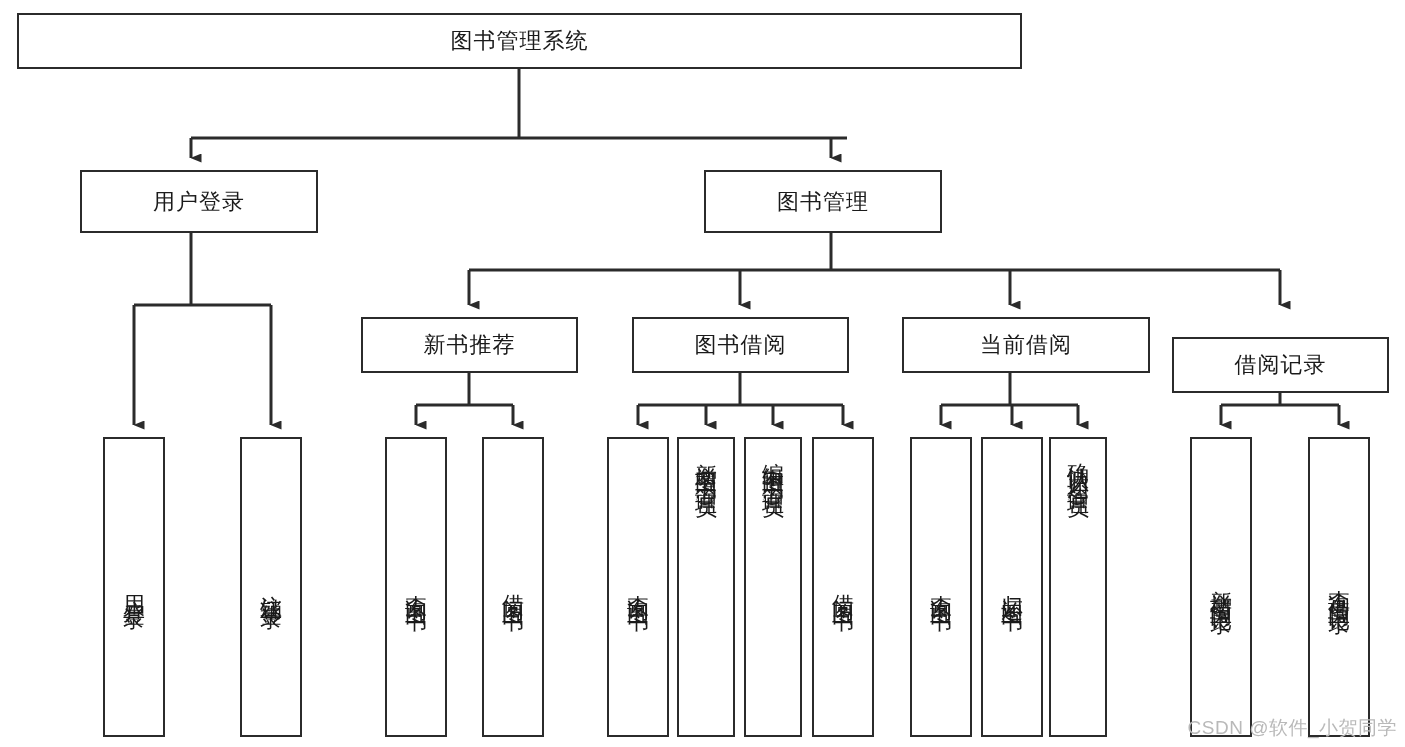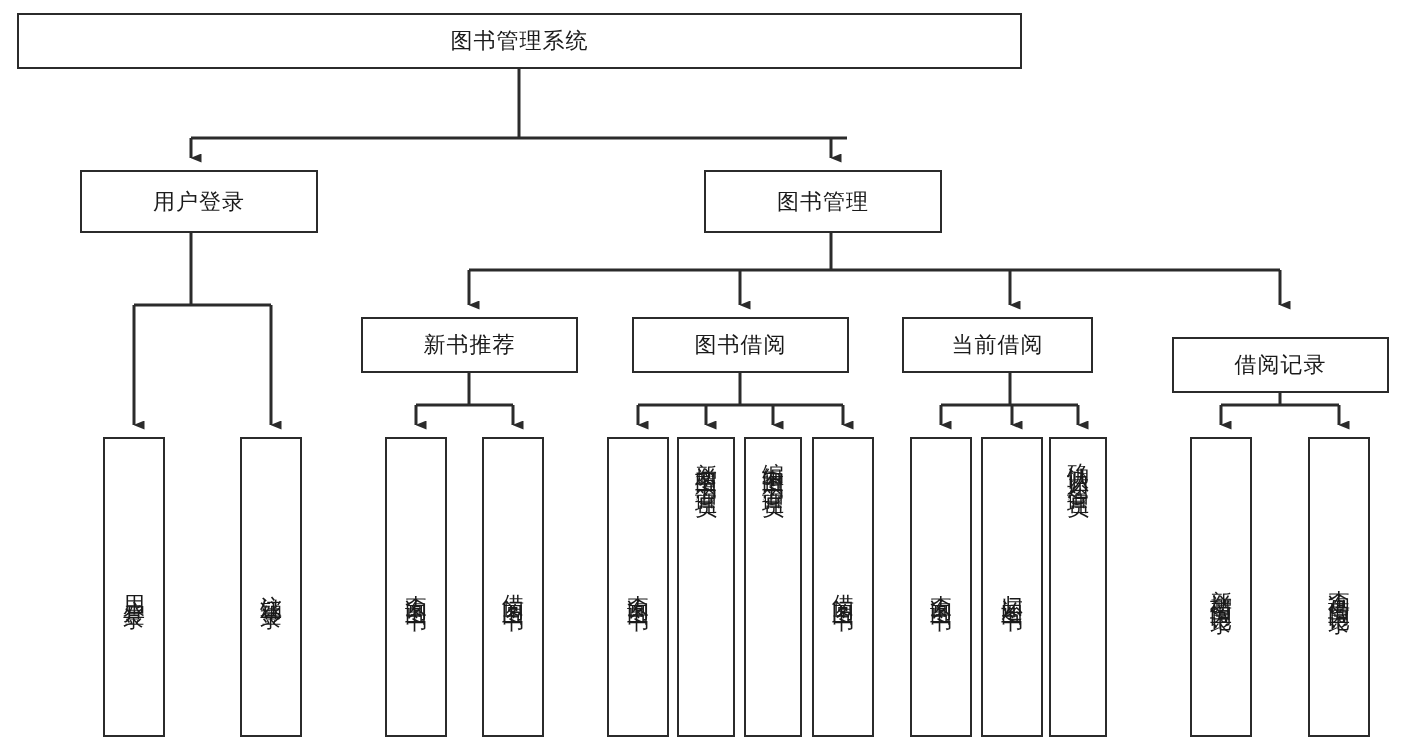--- a/index.html
+++ b/index.html
@@ -147,21 +147,21 @@
       </div>
       <div class="node" style="left: 704px; top: 170px; width: 238px; height: 63px;">
         <span class="node-label">图书管理</span>
       </div>
       <div class="node" style="left: 361px; top: 317px; width: 217px; height: 56px;">
         <span class="node-label">新书推荐</span>
       </div>
       <div class="node" style="left: 632px; top: 317px; width: 217px; height: 56px;">
         <span class="node-label">图书借阅</span>
       </div>
-      <div class="node" style="left: 902px; top: 317px; width: 191px; height: 56px;">
+      <div class="node" style="left: 902px; top: 317px; width: 248px; height: 56px;">
         <span class="node-label">当前借阅</span>
       </div>
       <div class="node" style="left: 1172px; top: 317px; width: 217px; height: 56px; margin-top: 20px;">
         <span class="node-label">借阅记录</span>
       </div>
       <div class="node vertical centered" style="left: 103px; top: 437px; width: 62px; height: 300px;">
         <span class="node-label">用户登录</span>
       </div>
       <div class="node vertical centered" style="left: 240px; top: 437px; width: 62px; height: 300px;">
         <span class="node-label">注销登录</span>
@@ -194,13 +194,14 @@
         <span class="node-label">确认归还（管理员）</span>
       </div>
       <div class="node vertical centered" style="left: 1190px; top: 437px; width: 62px; height: 300px;">
         <span class="node-label">新增借阅记录</span>
       </div>
       <div class="node vertical centered" style="left: 1308px; top: 437px; width: 62px; height: 300px;">
         <span class="node-label">查询借阅记录</span>
       </div>
     </div>
 
+  <div class="watermark">CSDN @软件_小贺同学</div>
 </div>
 
 </body></html>

